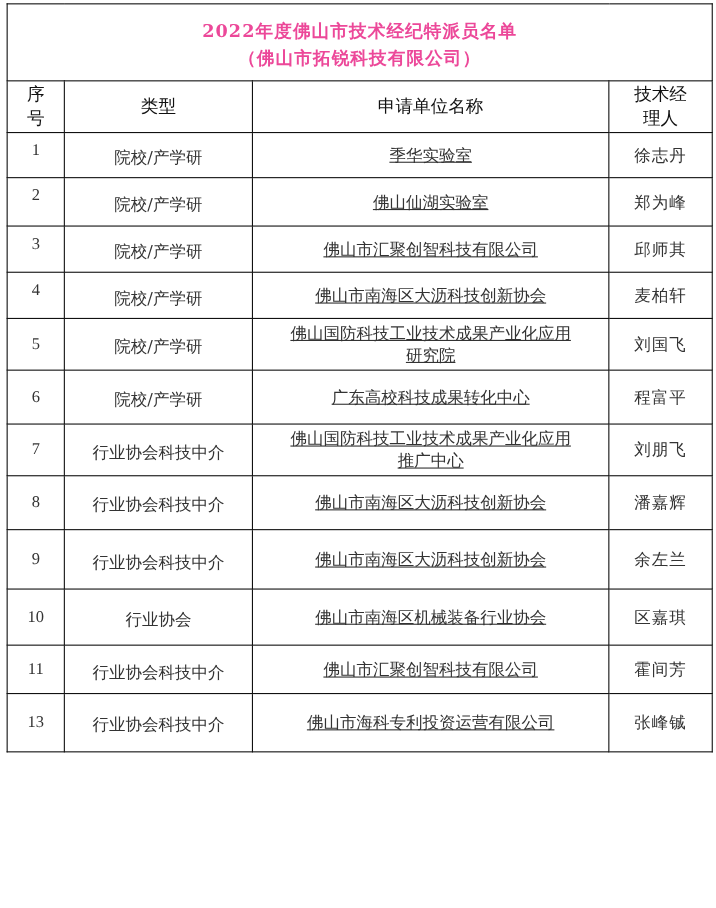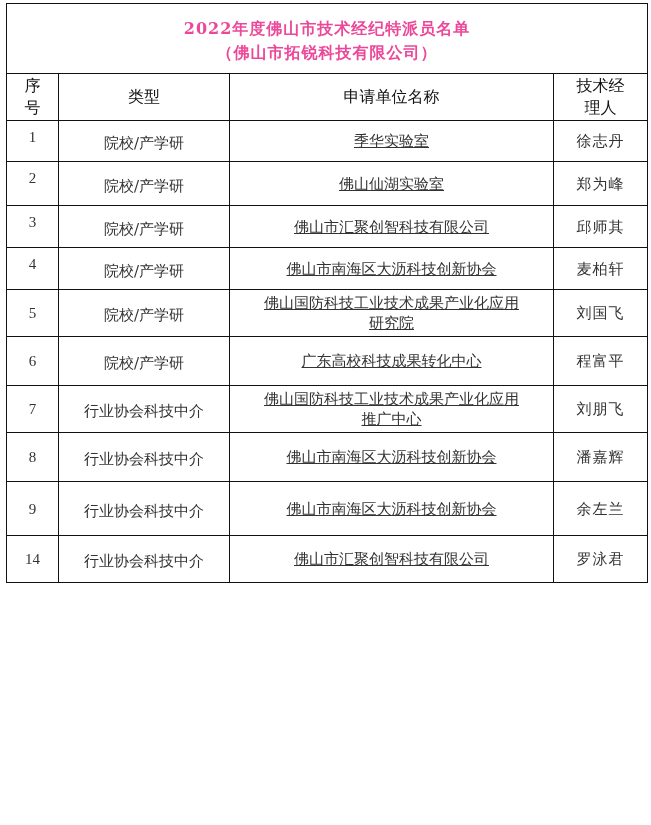--- a/index.html
+++ b/index.html
@@ -117,23 +117,39 @@
           <td class="mgr">潘嘉辉</td>
         </tr>
         <tr style="height: 54px;">
           <td class="seq">9</td>
           <td class="cat">行业协会科技中介</td>
           <td class="name">
             <div>佛山市南海区大沥科技创新协会</div>
           </td>
           <td class="mgr">余左兰</td>
         </tr>
-        <tr style="height: 47px;">
-          <td class="seq">14</td>
+        <tr style="height: 51px;">
+          <td class="seq">10</td>
+          <td class="cat">行业协会</td>
+          <td class="name">
+            <div>佛山市南海区机械装备行业协会</div>
+          </td>
+          <td class="mgr">区嘉琪</td>
+        </tr>
+        <tr style="height: 44px;">
+          <td class="seq">11</td>
           <td class="cat">行业协会科技中介</td>
           <td class="name">
             <div>佛山市汇聚创智科技有限公司</div>
           </td>
-          <td class="mgr">罗泳君</td>
+          <td class="mgr">霍间芳</td>
+        </tr>
+        <tr style="height: 53px;">
+          <td class="seq">13</td>
+          <td class="cat">行业协会科技中介</td>
+          <td class="name">
+            <div>佛山市海科专利投资运营有限公司</div>
+          </td>
+          <td class="mgr">张峰铖</td>
         </tr>
       </tbody>
   </table>
 </div>
 
 </body></html>

